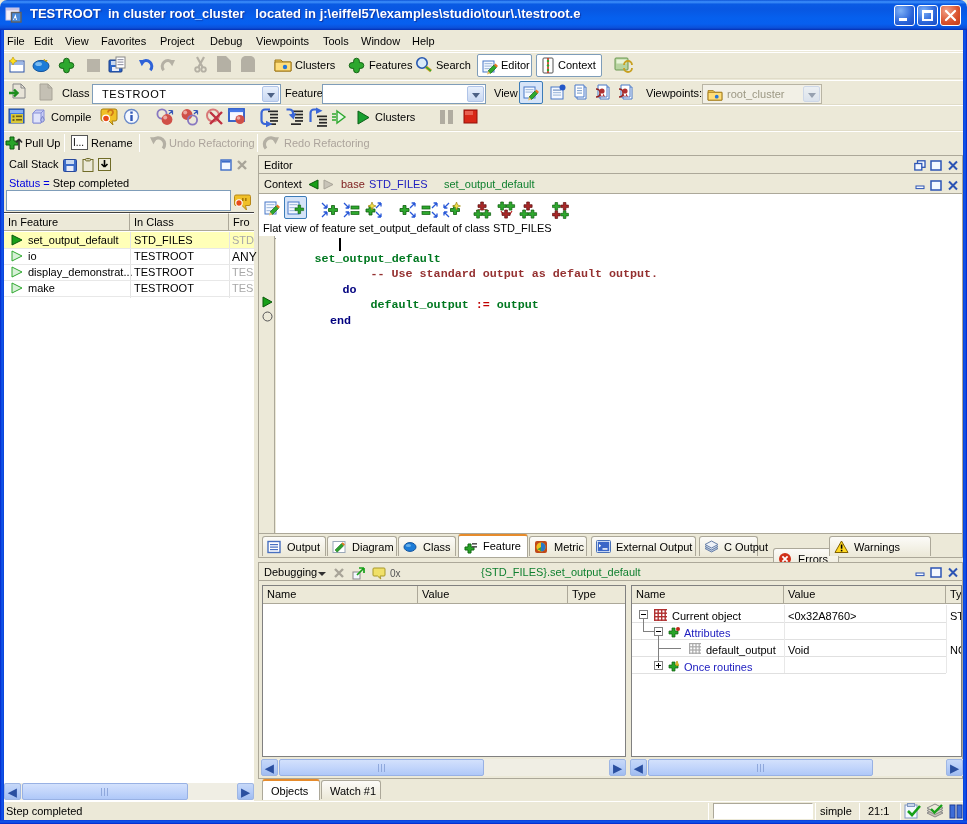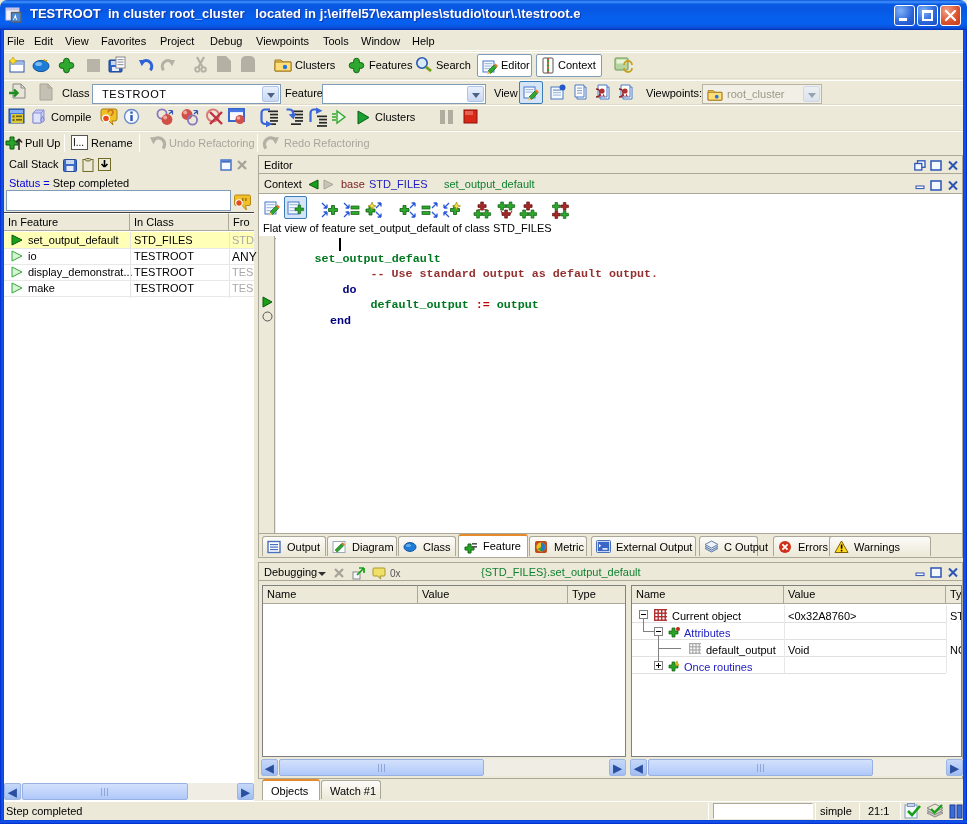--- a/index.html
+++ b/index.html
@@ -613,21 +613,21 @@
         <rect x="0.5" y="0.5" width="14" height="12" rx="1" fill="#E8F0FC" stroke="#4870B8"></rect>
         <rect x="1.8" y="1.8" width="11.4" height="9.4" fill="#3A66C8"></rect>
         <path d="M3 4l2.2 1.8L3 7.6z" fill="#fff"></path>
         <rect x="6.5" y="8.2" width="5" height="1.5" fill="#fff"></rect>
       </svg>External Output</div>
   <div class="tab" style="left:441px;top:2px;width:59px"><svg class="ticon" width="15" height="14" viewBox="0 0 15 14">
         <path d="M1 8.5l6.5-3.5L14 8.5 7.5 12z" fill="#B8C8E0" stroke="#6880A8"></path>
         <path d="M1 6.5L7.5 3 14 6.5 7.5 10z" fill="#D8E2F0" stroke="#6880A8"></path>
         <path d="M1 4.5L7.5 1 14 4.5 7.5 8z" fill="#EEF2F8" stroke="#6880A8"></path>
       </svg>C Output</div>
-  <div class="tab" style="left:515px;top:2px;width:66px"><svg class="ticon" width="14" height="14" viewBox="0 0 14 14">
+  <div class="tab" style="left:515px;top:14px;width:66px"><svg class="ticon" width="14" height="14" viewBox="0 0 14 14">
         <circle cx="7" cy="7" r="6" fill="#D03018"></circle>
         <path d="M4.4 4.4l5.2 5.2M9.6 4.4L4.4 9.6" stroke="#fff" stroke-width="1.8"></path>
       </svg>Errors</div>
   <div class="tab" style="left:571px;top:2px;width:102px"><svg class="ticon" width="15" height="14" viewBox="0 0 15 14">
         <path d="M7.5 1L14 12.5H1z" fill="#FFD820" stroke="#806000"></path>
         <rect x="6.8" y="4.5" width="1.6" height="4.2" fill="#000"></rect>
         <rect x="6.8" y="9.8" width="1.6" height="1.6" fill="#000"></rect>
       </svg>Warnings</div>
 </div>
 

